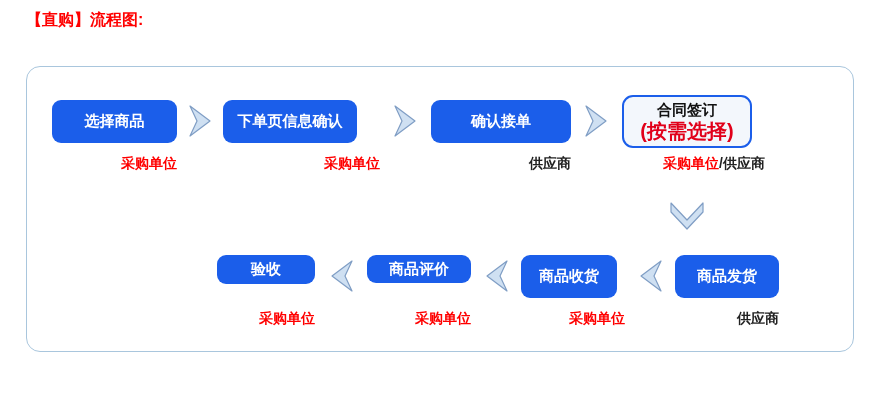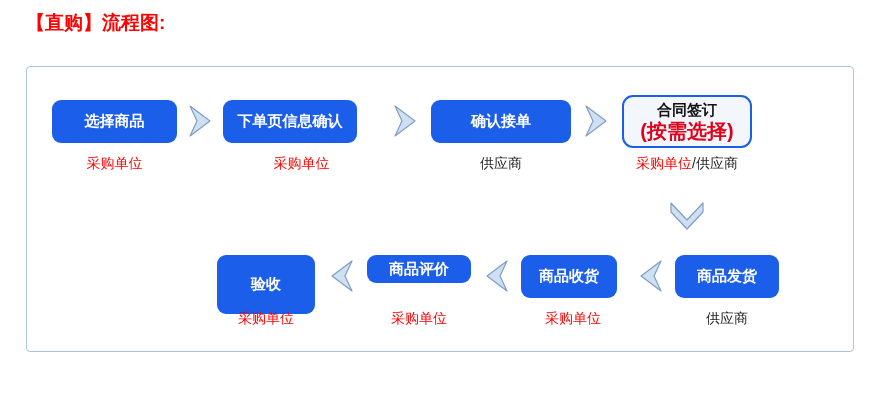--- a/index.html
+++ b/index.html
@@ -18,37 +18,37 @@
     position: relative;
     width: 882px;
     height: 411px;
   }
 
   
   .title {
     position: absolute;
     left: 26px;
     top: 10px;
-    font-size: 19px;
+    font-size: 16px;
     font-weight: bold;
     color: #FF0000;
     letter-spacing: 0px;
     white-space: nowrap;
   }
 
   
   .panel {
     position: absolute;
     left: 26px;
     top: 66px;
     width: 828px;
     height: 286px;
     box-sizing: border-box;
     border: 1.5px solid #a9c6dd;
-    border-radius: 4px;
+    border-radius: 14px;
     background: #ffffff;
   }
 
   
   .node {
     position: absolute;
     box-sizing: border-box;
     display: flex;
     align-items: center;
     justify-content: center;
@@ -74,23 +74,23 @@
     color: #E1001A;
     font-weight: bold;
     font-size: 20px;
   }
 
   
   .caption {
     position: absolute;
     font-size: 14px;
     color: #FF0000;
-    text-align: center;
+    text-align: right;
     white-space: nowrap;
-    font-weight: normal;
+    font-weight: bold;
   }
   .caption.dark {
     color: #222222;
   }
   .caption .blk { color: #222222; }
 
   
   .chev {
     position: absolute;
     width: 34px;
@@ -160,21 +160,21 @@
     <div class="caption" style="left:582px; top:88px; width:156px;">
       <span>采购单位</span><span class="blk">/供应商</span>
     </div>
 
     <div class="chev-down" style="left:638px; top:131px;">
       <svg viewBox="0 0 44 34" xmlns="http://www.w3.org/2000/svg">
         <polygon points="6,5 22,22 38,5 38,14 22,31 6,14" fill="#cfe0f2" stroke="#7f9dc4" stroke-width="1.2" stroke-linejoin="round"></polygon>
       </svg>
     </div>
 
-    <div class="node" style="left:190px; top:188px; width:98px; height:59px;align-items:center;">
+    <div class="node" style="left:190px; top:188px; width:98px; height:29px;align-items:center;">
       <span>验收</span>
     </div>
     <div class="caption" style="left:190px; top:243px; width:98px;">
       <span>采购单位</span>
     </div>
 
     <div class="chev" style="left:297px; top:189px;">
       <svg viewBox="0 0 34 40" xmlns="http://www.w3.org/2000/svg">
         <polygon points="28,5 8,20 28,35 21,20" fill="#cfe0f2" stroke="#7f9dc4" stroke-width="1.2" stroke-linejoin="round"></polygon>
       </svg>

